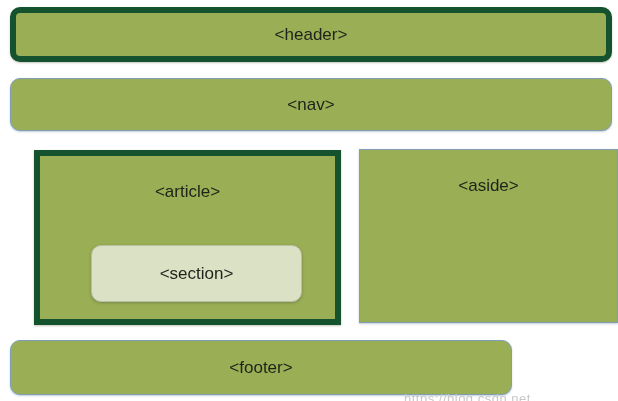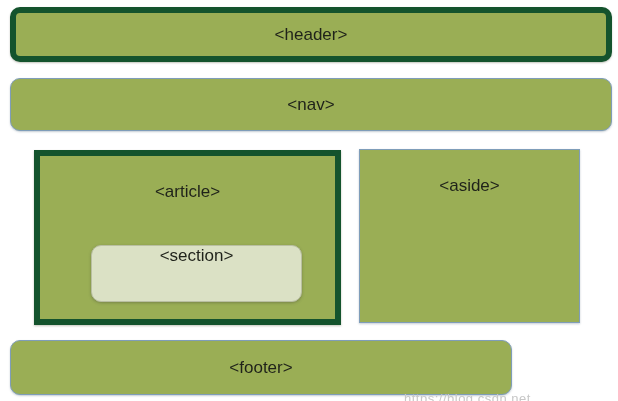--- a/index.html
+++ b/index.html
@@ -41,35 +41,35 @@
     margin-left: 24px;
   }
   .panel .panel-label {
     display: block;
     text-align: center;
     margin-top: 26px;
   }
   #box-header { left: 10px; top: 7px;   width: 602px; height: 55px; }
   #box-nav    { left: 10px; top: 78px;  width: 602px; height: 53px; }
   #box-article{ left: 10px; top: 150px; width: 307px; height: 175px; }
-  #box-aside  { left: 335px; top: 149px; width: 221px; height: 174px; }
+  #box-aside  { left: 335px; top: 149px; width: 259px; height: 174px; }
   #box-footer { left: 10px; top: 340px; width: 502px; height: 55px; }
   #box-section {
     position: absolute;
     box-sizing: border-box;
     left: 51px;
     top: 89px;
     width: 211px;
     height: 57px;
     background: #dbe1c5;
     border: 1px solid #b9bfa2;
     border-radius: 10px;
     box-shadow: 0 1px 3px rgba(80, 85, 60, 0.45);
     display: flex;
-    align-items: flex-start;
+    align-items: center;
     justify-content: center;
     font-size: 17px;
     color: #1f221a;
   }
   .watermark {
     position: absolute;
     left: 404px;
     top: 391px;
     width: 220px;
     font-size: 13px;

